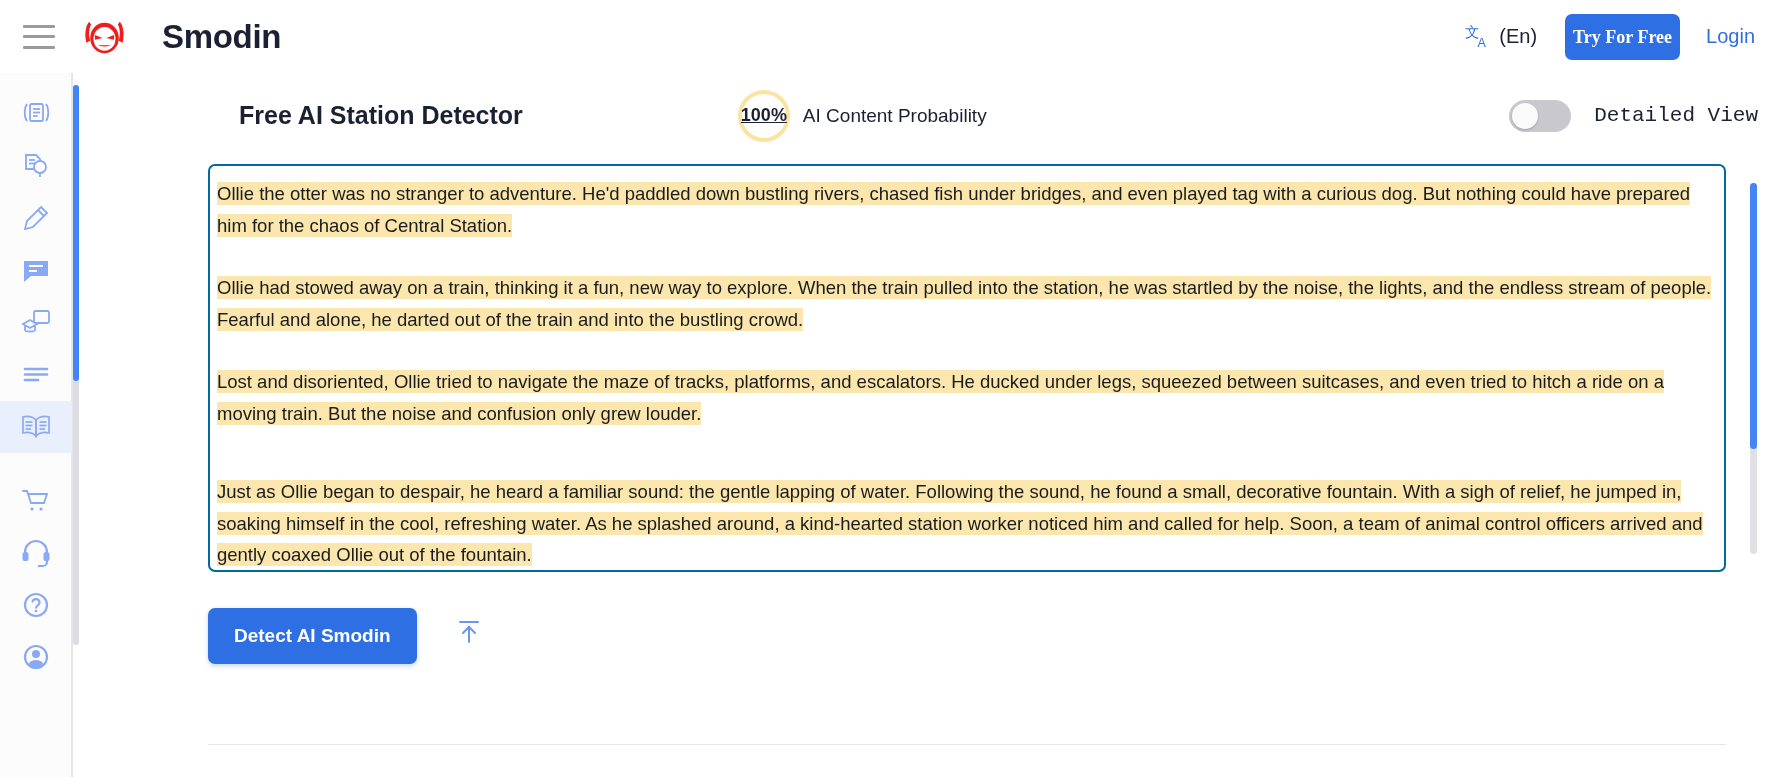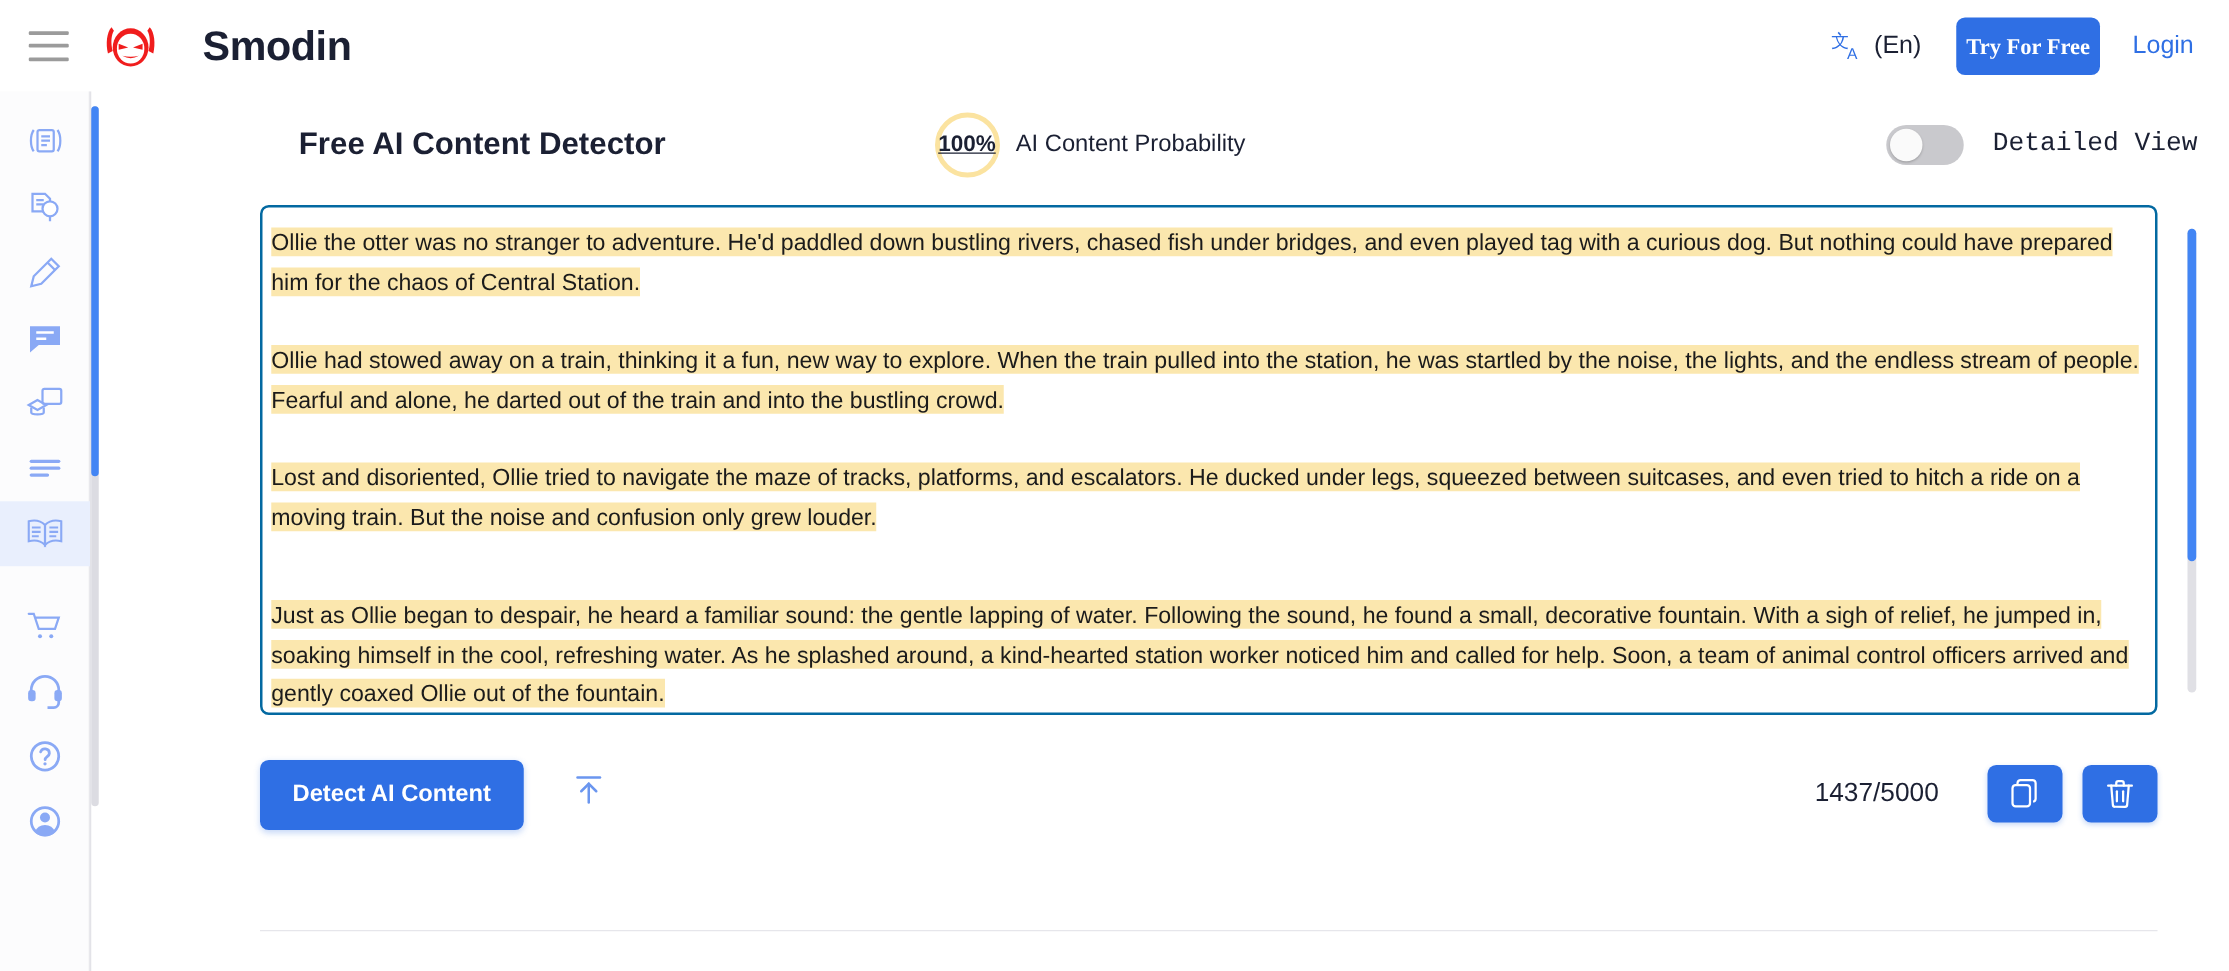--- a/index.html
+++ b/index.html
@@ -303,21 +303,21 @@
       </svg>
     </div>
   </div>
 
   <div class="side-scroll-track"></div>
   <div class="side-scrollbar"></div>
 
   <div class="main">
 
     <div class="panel-head">
-      <div class="panel-title">Free AI Content Detector</div>
+      <div class="panel-title">Free AI Station Detector</div>
 
       <div class="prob-wrap">
         <div class="prob-ring">
           <span class="prob-val">100%</span>
         </div>
         <span class="prob-label">AI Content Probability</span>
       </div>
 
       <div class="view-wrap">
         <div class="toggle">
@@ -333,46 +333,28 @@
         <p><span class="hl">Ollie had stowed away on a train, thinking it a fun, new way to explore. When the train pulled into the station, he was startled by the noise, the lights, and the endless stream of people. Fearful and alone, he darted out of the train and into the bustling crowd.</span></p>
         <p><span class="hl">Lost and disoriented, Ollie tried to navigate the maze of tracks, platforms, and escalators. He ducked under legs, squeezed between suitcases, and even tried to hitch a ride on a moving train. But the noise and confusion only grew louder.</span></p>
         <p><span class="hl">Just as Ollie began to despair, he heard a familiar sound: the gentle lapping of water. Following the sound, he found a small, decorative fountain. With a sigh of relief, he jumped in, soaking himself in the cool, refreshing water. As he splashed around, a kind-hearted station worker noticed him and called for help. Soon, a team of animal control officers arrived and gently coaxed Ollie out of the fountain.</span></p>
       </div>
     </div>
 
     <div class="text-scroll-track"></div>
     <div class="text-scroll-thumb"></div>
 
     <div class="bottom">
-      <button class="detect-btn">Detect AI Content</button>
+      <button class="detect-btn">Detect AI Smodin</button>
 
       <div class="upload-wrap">
         <svg class="upload-icon" width="30" height="30" viewBox="0 0 30 30" fill="none" stroke="#6b96ef" stroke-width="2" stroke-linecap="round">
           <line x1="6" y1="5" x2="24" y2="5"></line>
           <line x1="15" y1="10" x2="15" y2="25"></line>
           <polyline points="9,16 15,10 21,16"></polyline>
         </svg>
       </div>
 
-      <div class="right-tools">
-        <span class="counter">1437/5000</span>
-        <button class="icon-btn">
-          <svg width="26" height="26" viewBox="0 0 26 26" fill="none" stroke="#ffffff" stroke-width="1.8">
-            <rect x="3" y="6" width="14" height="17" rx="2.5"></rect>
-            <path d="M7 6 V4.5 A2.5 2.5 0 0 1 9.5 2 H19 a2.5 2.5 0 0 1 2.5 2.5 V17 a2.5 2.5 0 0 1 -2 2.4"></path>
-          </svg>
-        </button>
-        <button class="icon-btn">
-          <svg width="26" height="26" viewBox="0 0 26 26" fill="none" stroke="#ffffff" stroke-width="1.8" stroke-linecap="round">
-            <line x1="3.5" y1="6.5" x2="22.5" y2="6.5"></line>
-            <path d="M10 6.5 V4.5 a1.6 1.6 0 0 1 1.6 -1.6 h2.8 A1.6 1.6 0 0 1 16 4.5 V6.5"></path>
-            <path d="M6 6.5 L7.3 22 a1.6 1.6 0 0 0 1.6 1.4 h8.2 a1.6 1.6 0 0 0 1.6 -1.4 L20 6.5"></path>
-            <line x1="10.5" y1="11" x2="10.5" y2="19"></line>
-            <line x1="15.5" y1="11" x2="15.5" y2="19"></line>
-          </svg>
-        </button>
-      </div>
     </div>
 
     <div class="bottom-rule"></div>
   </div>
 
 </div>
 
 </body></html>

